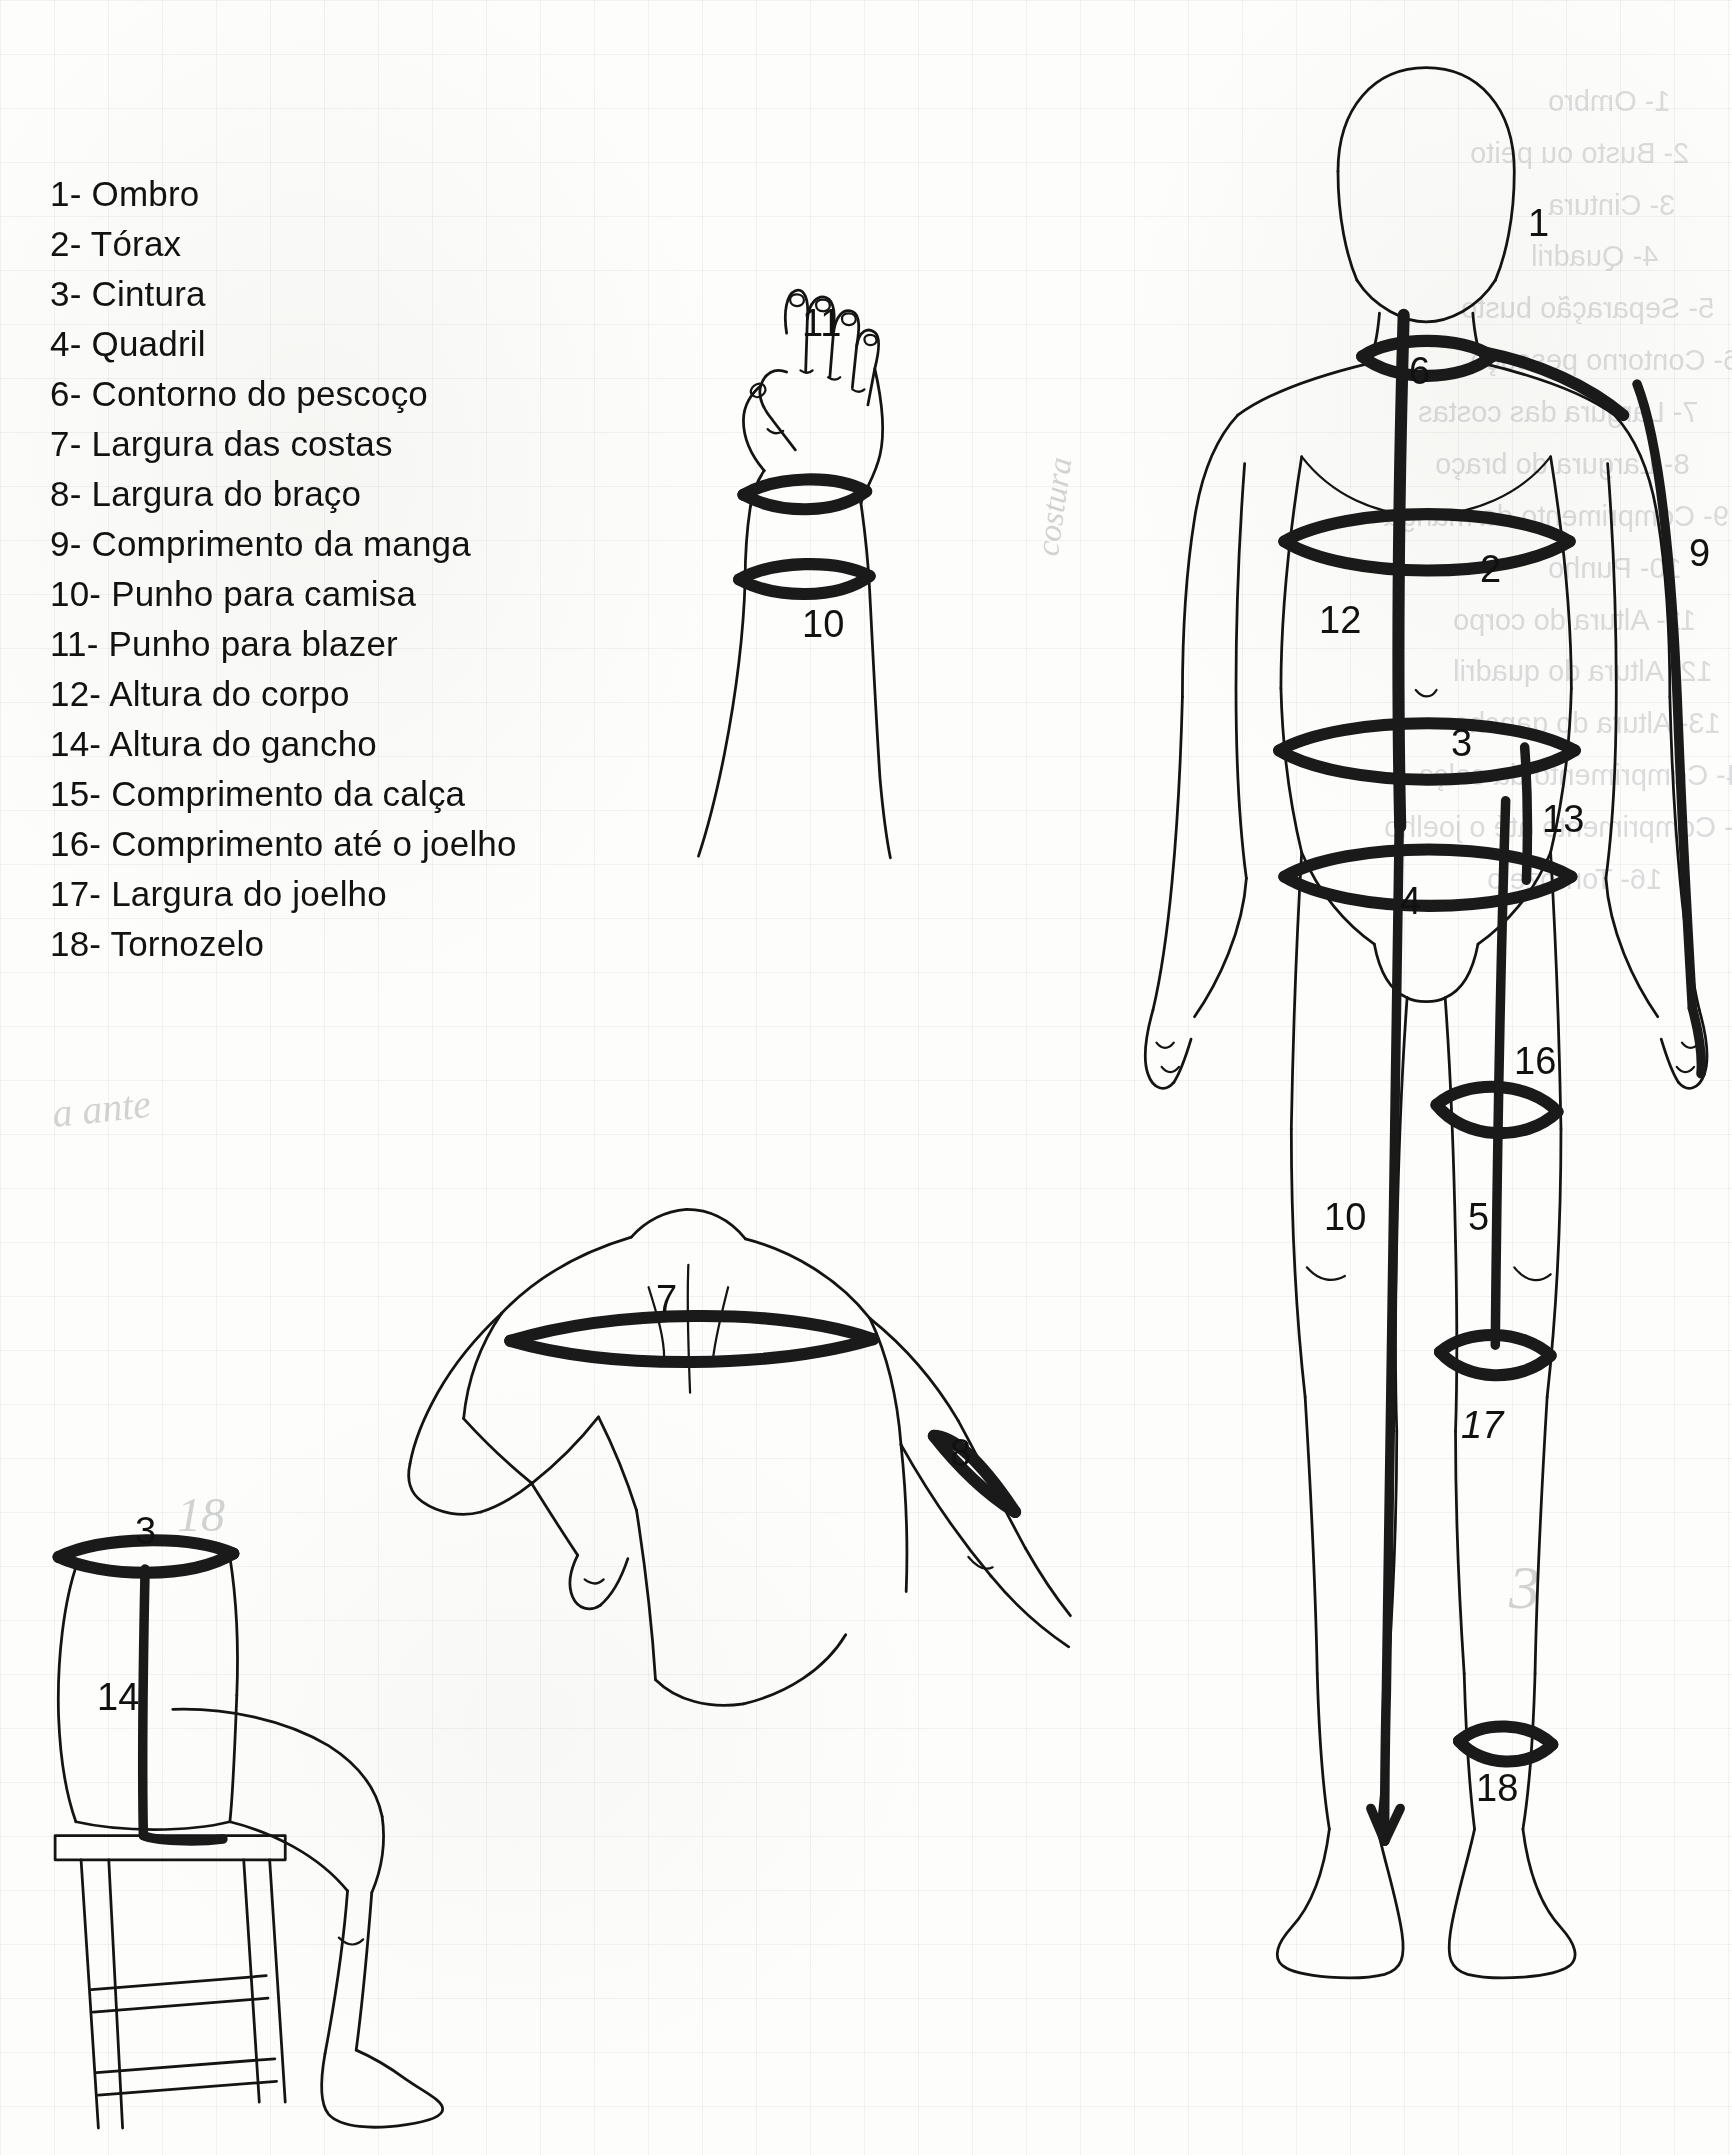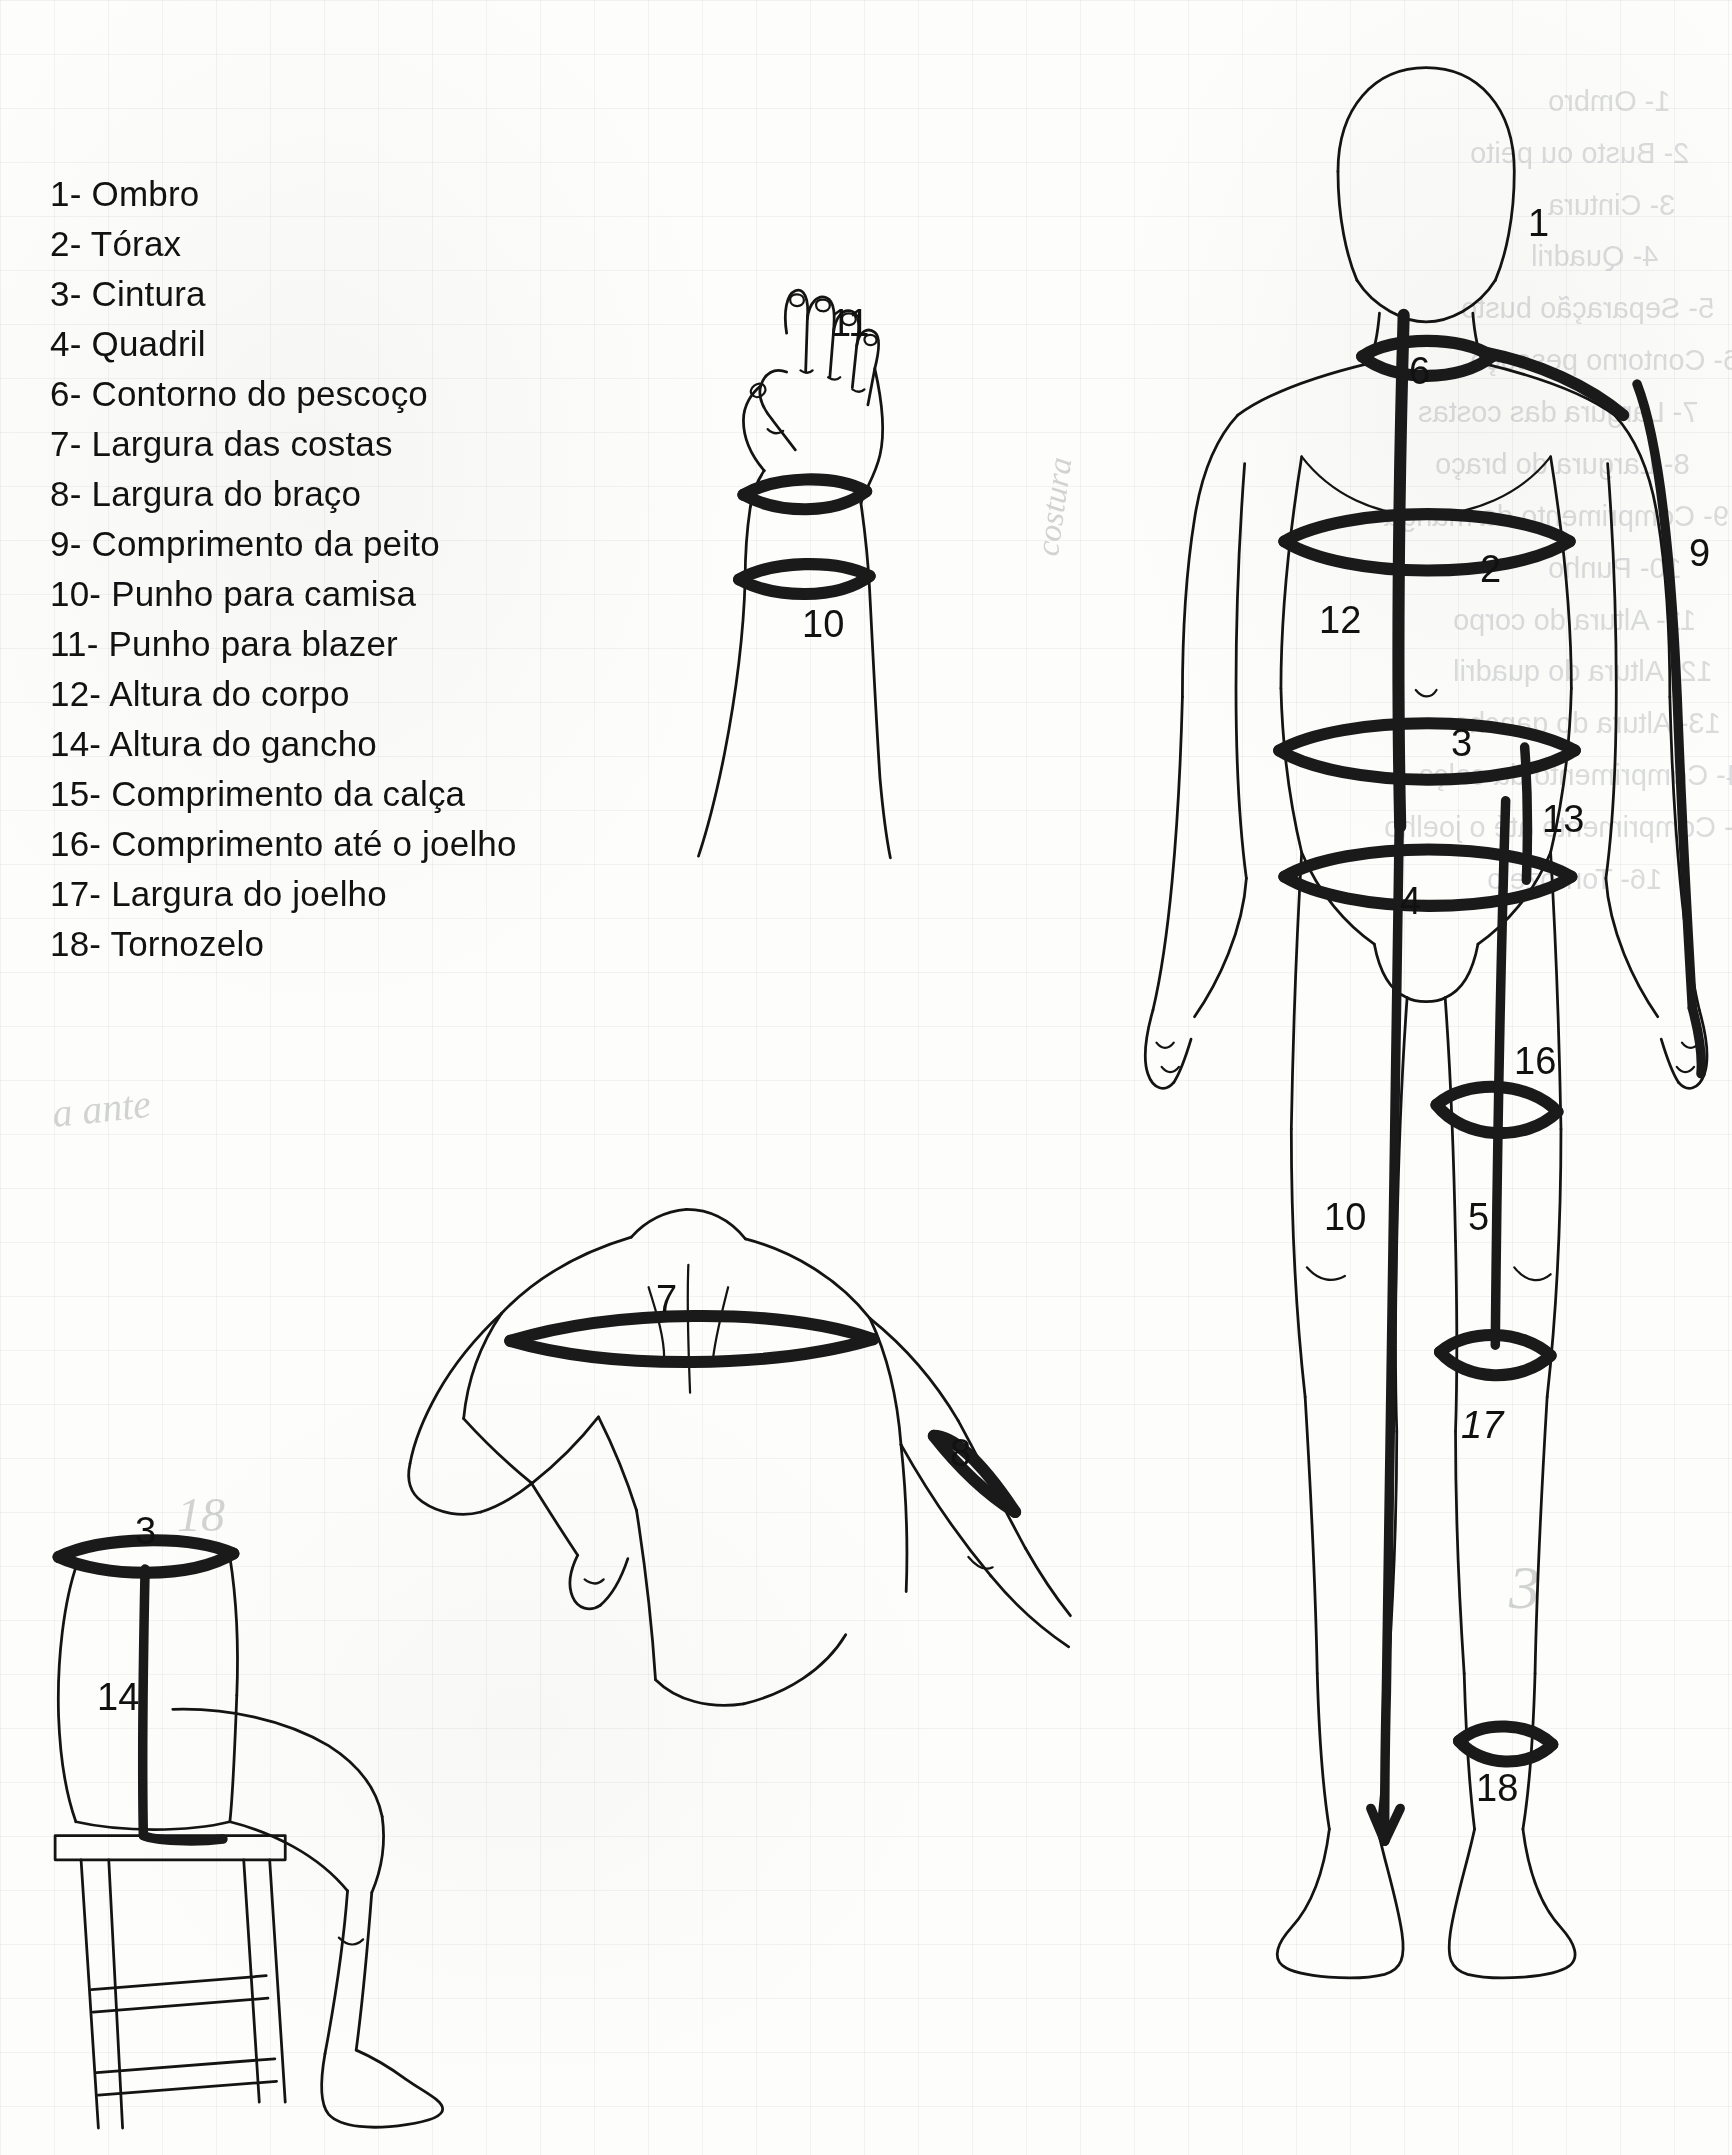--- a/index.html
+++ b/index.html
@@ -171,21 +171,21 @@
     <div class="legend-item">
       <span>7-</span>
       <span>Largura das costas</span>
     </div>
     <div class="legend-item">
       <span>8-</span>
       <span>Largura do braço</span>
     </div>
     <div class="legend-item">
       <span>9-</span>
-      <span>Comprimento da peito</span>
+      <span>Comprimento da manga</span>
     </div>
     <div class="legend-item">
       <span>10-</span>
       <span>Punho para camisa</span>
     </div>
     <div class="legend-item">
       <span>11-</span>
       <span>Punho para blazer</span>
     </div>
     <div class="legend-item">
@@ -241,21 +241,21 @@
 
       <path class="outline" d="M108 386 C104 412 102 440 102 470 C100 540 92 600 78 672 C68 722 58 760 48 790"></path>
       <path class="outline" d="M236 382 C240 410 244 444 246 482 C250 560 254 640 258 700 C262 745 266 772 270 792"></path>
 
       <path class="tape" d="M100 372 C140 394 206 396 242 368"></path>
       <path class="tape" d="M100 372 C138 350 206 348 242 368"></path>
 
       <path class="tape" d="M95 470 C136 492 208 494 246 466"></path>
       <path class="tape" d="M95 470 C134 448 208 446 246 466"></path>
     </svg>
-    <div class="callout" style="left:145px; top:131px;margin-left:28px;">11</div>
+    <div class="callout" style="left:145px; top:131px;">11</div>
     <div class="callout" style="left:145px; top:432px;">10</div>
   </div>
 
   <div class="figure" style="left:372px; top:1185px; width:752px; height:571px;">
     <svg width="752" height="571" viewBox="0 0 870 660">
 
       <path class="outline" d="M300 60 C318 40 340 30 364 28"></path>
       <path class="outline" d="M364 28 C392 28 414 40 432 62"></path>
 
       <path class="outline" d="M300 60 C246 76 192 104 150 148"></path>

